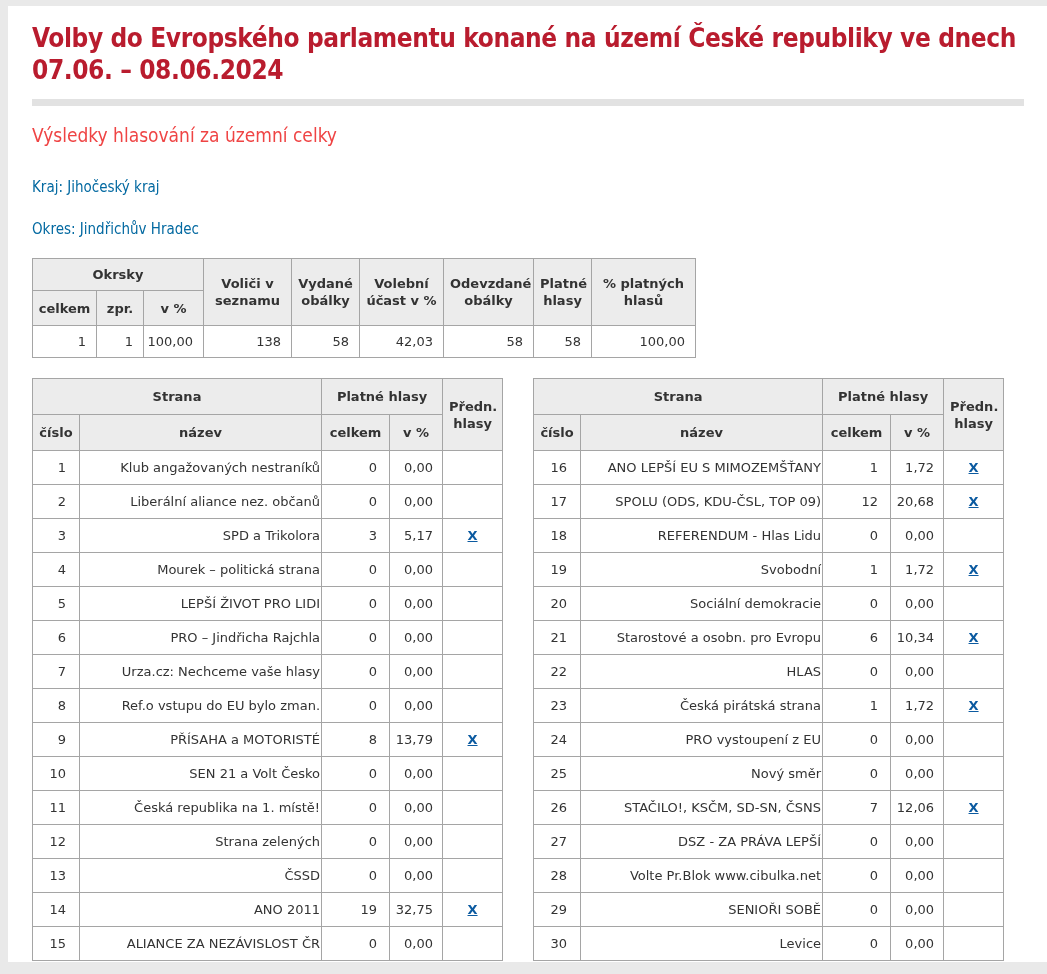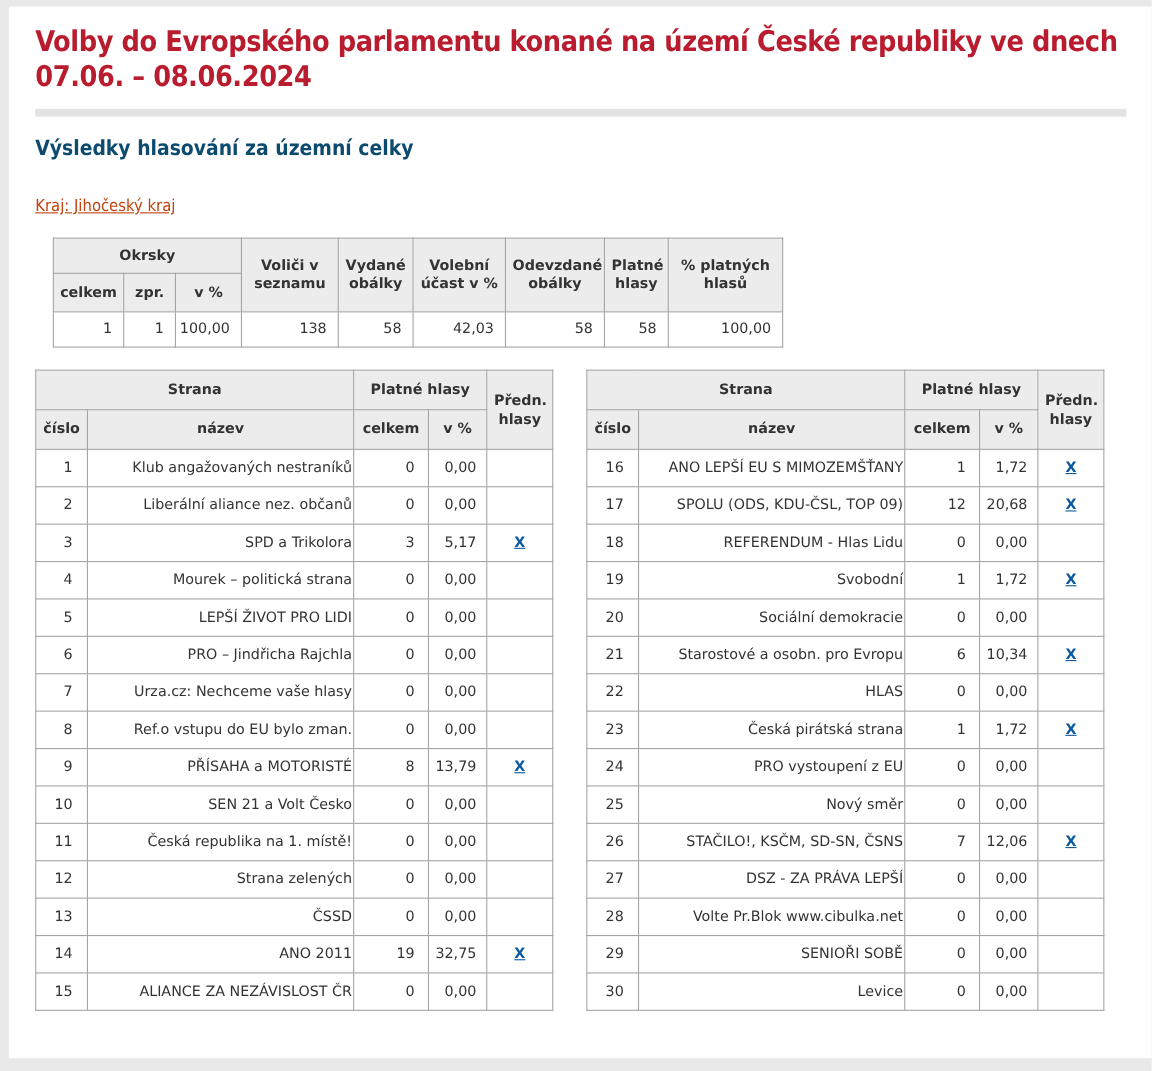--- a/index.html
+++ b/index.html
@@ -34,31 +34,30 @@
     height: 7px;
     background: #e2e2e2;
     margin: 13px 7px 0 0;
   }
   .subtitle {
     margin: 17px 0 0 0;
     font-family: "DejaVu Sans", "Liberation Sans", sans-serif;
     font-stretch: condensed;
     font-size: 19px;
     line-height: 24px;
-    font-weight: bold;
-    color: #0c4a6e;
+    font-weight: normal;
+    color: #ef4444;
   }
   .region-line {
     margin: 23px 0 0 0;
     font-family: "DejaVu Sans", "Liberation Sans", sans-serif;
     font-stretch: condensed;
     font-size: 15px;
     line-height: 19px;
-    color: #c2410c;
-    text-decoration: underline;
+    color: #0369a1;
   }
   .region-line:first-of-type { margin-top: 31px; }
 
   table {
     border-collapse: collapse;
     table-layout: fixed;
   }
   th, td {
     border: 1px solid #a5a5a5;
     font-size: 13px;
@@ -68,21 +67,21 @@
   }
   th {
     background: #ececec;
     font-weight: bold;
     text-align: center;
     line-height: 17px;
   }
   td { background: #ffffff; }
 
   
-  .summary-table { width: 663px; margin-top: 19px; margin-left: 16px; }
+  .summary-table { width: 663px; margin-top: 19px; }
   .summary-table thead tr:first-child th { height: 29px; }
   .summary-table thead tr:last-child th { height: 32px; }
   .summary-table th.wrap { white-space: normal; padding: 0 6px; }
   .summary-table td {
     height: 29px;
     text-align: right;
     padding-right: 10px;
   }
 
   
@@ -113,20 +112,21 @@
 
 <div class="page">
 
   <h1 class="page-title"><span>Volby do Evropského parlamentu konané na území České republiky ve dnech</span><br><span>07.06. – 08.06.2024</span></h1>
 
   <div class="divider"></div>
 
   <h2 class="subtitle">Výsledky hlasování za územní celky</h2>
 
   <p class="region-line">Kraj: Jihočeský kraj</p>
+  <p class="region-line">Okres: Jindřichův Hradec</p>
 
   <table class="summary-table">
     <colgroup>
       <col style="width:64px">
         <col style="width:47px">
         <col style="width:60px">
       <col style="width:88px">
         <col style="width:68px">
         <col style="width:84px">
       <col style="width:90px">

